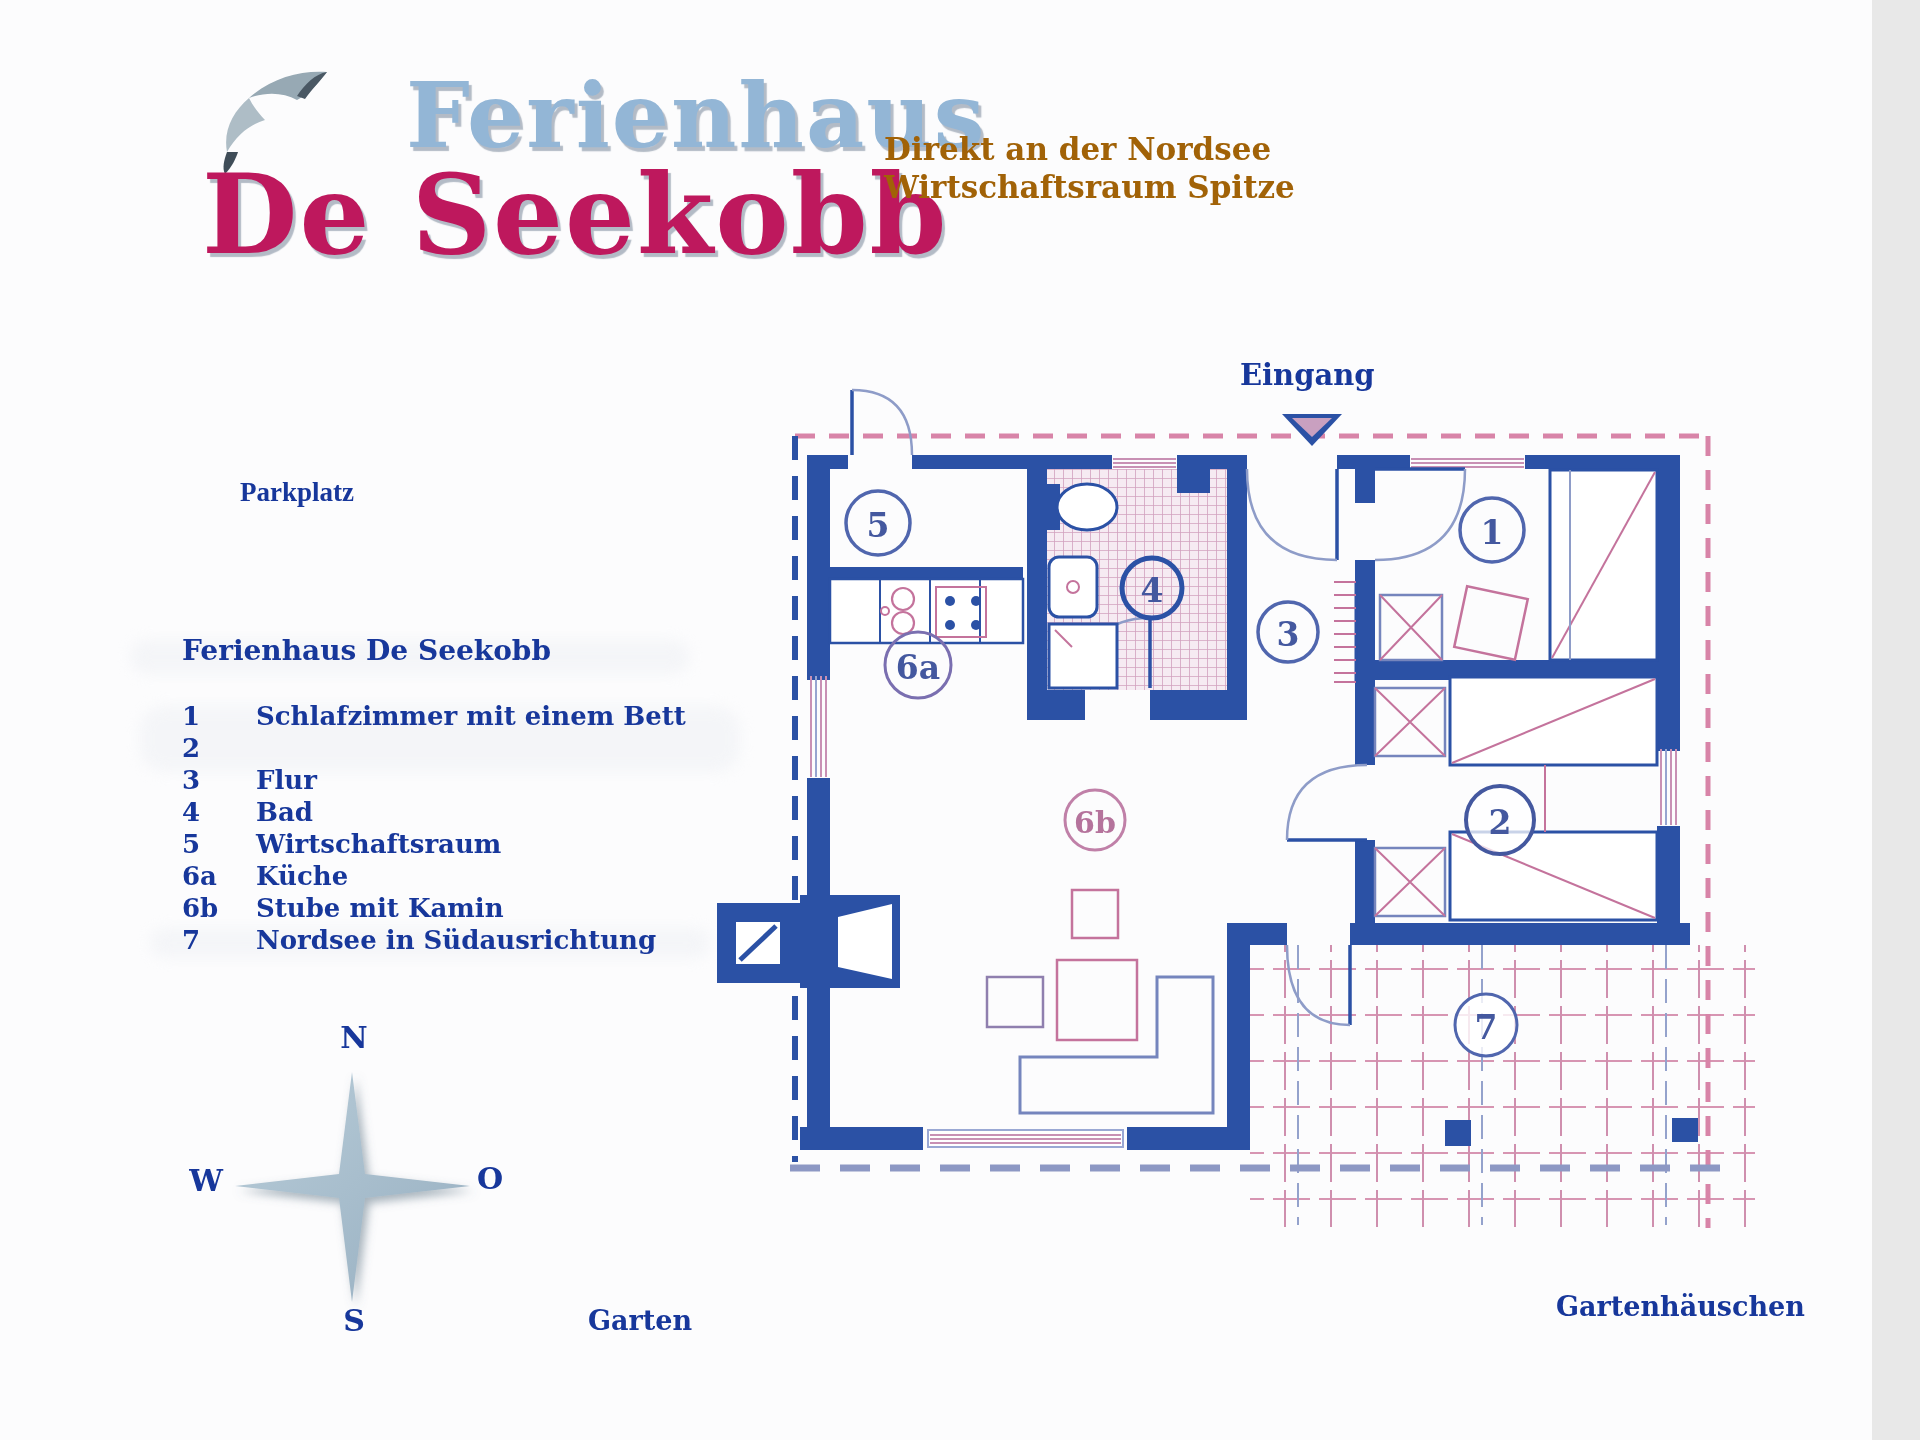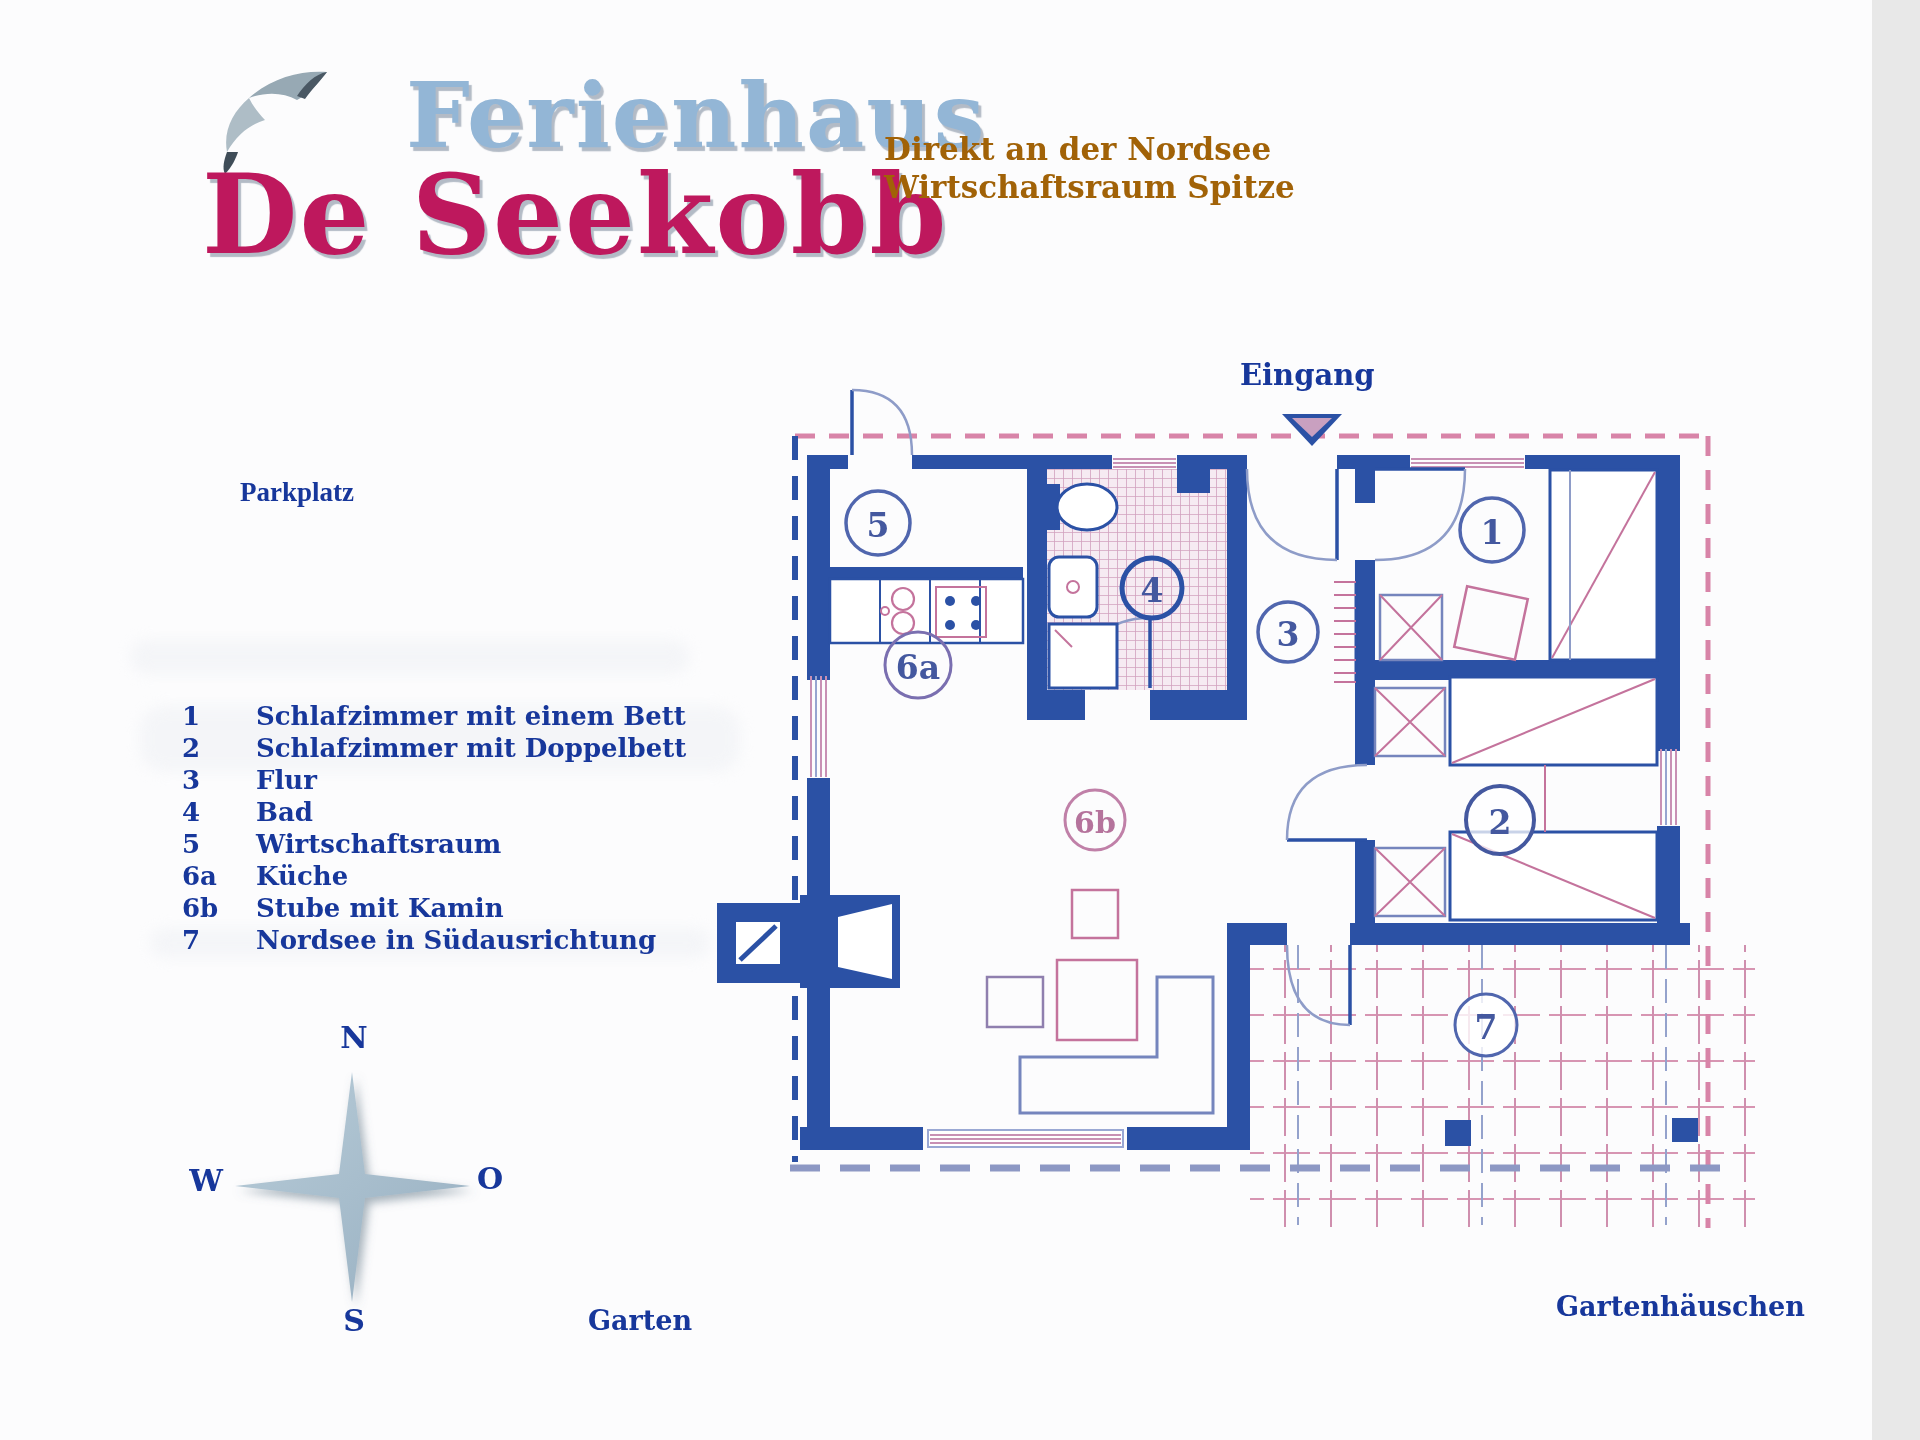--- a/index.html
+++ b/index.html
@@ -46,28 +46,28 @@
   <div class="tagline">
     <div>Direkt an der Nordsee</div>
     <div>Wirtschaftsraum Spitze</div>
   </div>
 
   <div class="lbl navy lbl-eingang">Eingang</div>
   <div class="lbl navy lbl-parkplatz">Parkplatz</div>
   <div class="lbl navy lbl-garten">Garten</div>
   <div class="lbl navy lbl-gartenh">Gartenhäuschen</div>
 
+  <div class="legend-heading navy">Ferienhaus De Seekobb</div>
   <div class="legend">
     <div class="legend-row">
       <span class="legend-num navy">1</span>
       <span class="navy">Schlafzimmer mit einem Bett</span>
       </div>
     <div class="legend-row">
       <span class="legend-num navy">2</span>
-      <span class="navy">Schlafzimmer mit Doppelbett</span>
       </div>
     <div class="legend-row">
       <span class="legend-num navy">3</span>
       <span class="navy">Flur</span>
       </div>
     <div class="legend-row">
       <span class="legend-num navy">4</span>
       <span class="navy">Bad</span>
       </div>
     <div class="legend-row">

